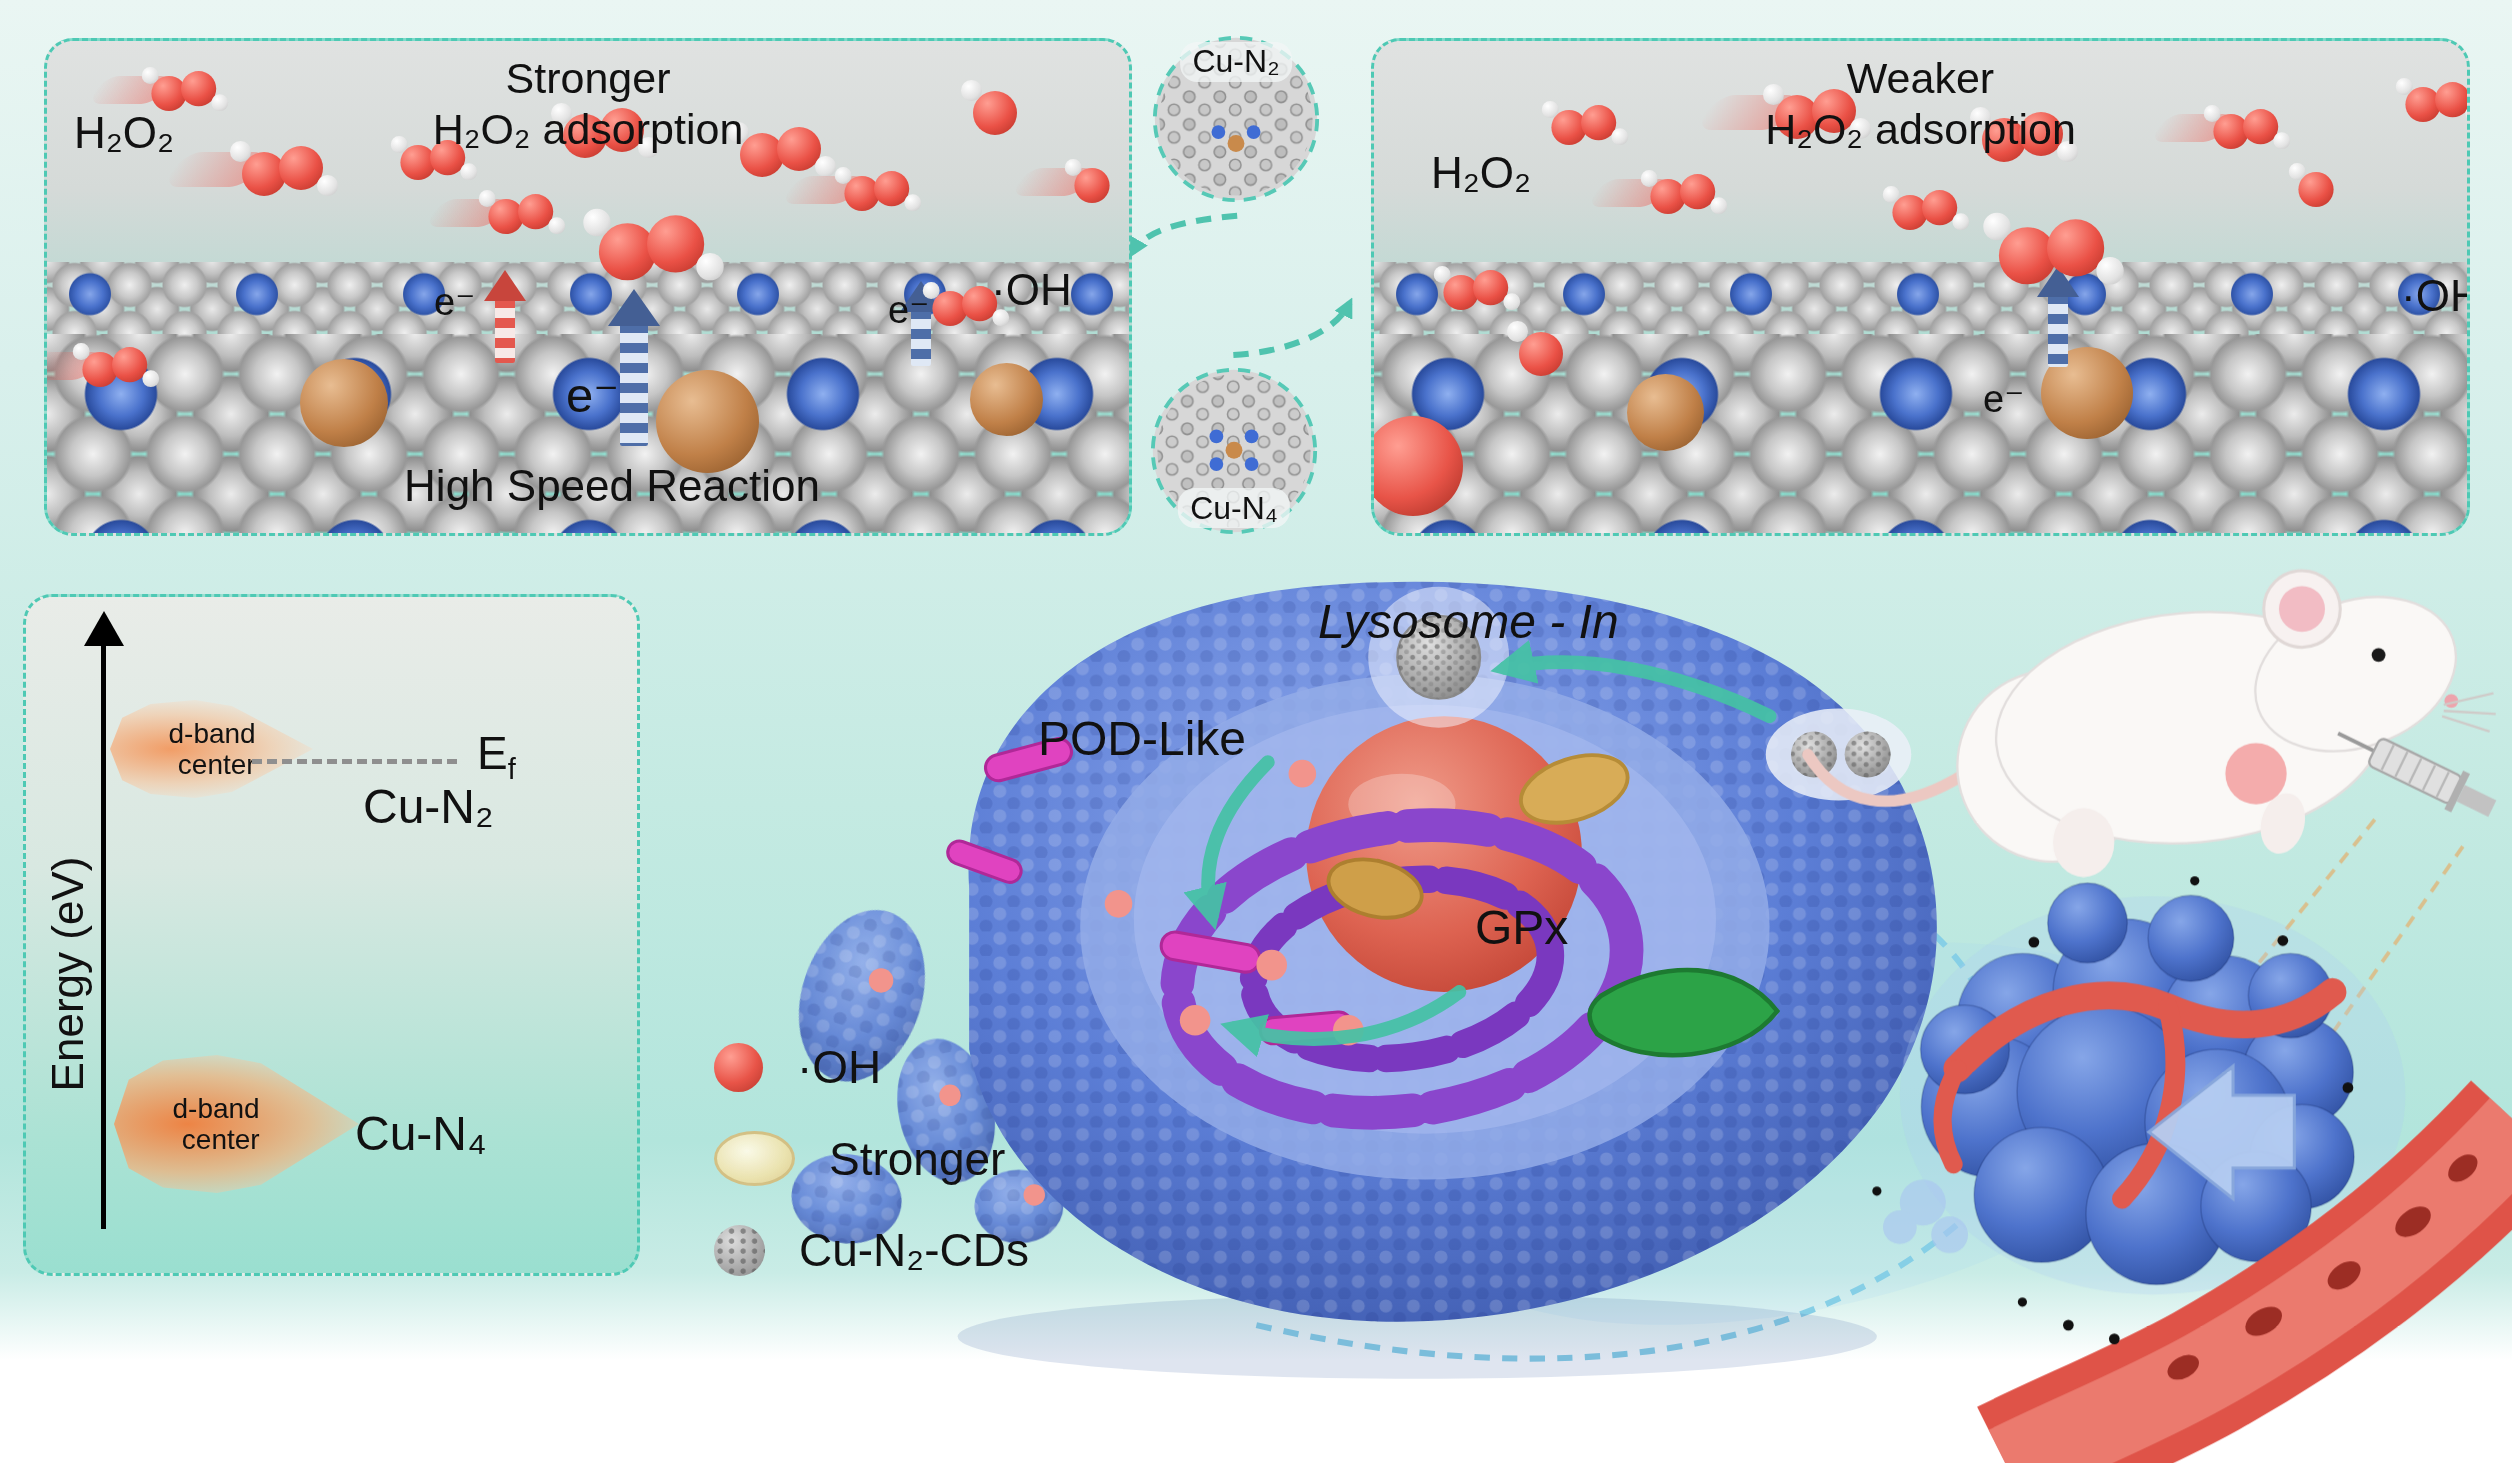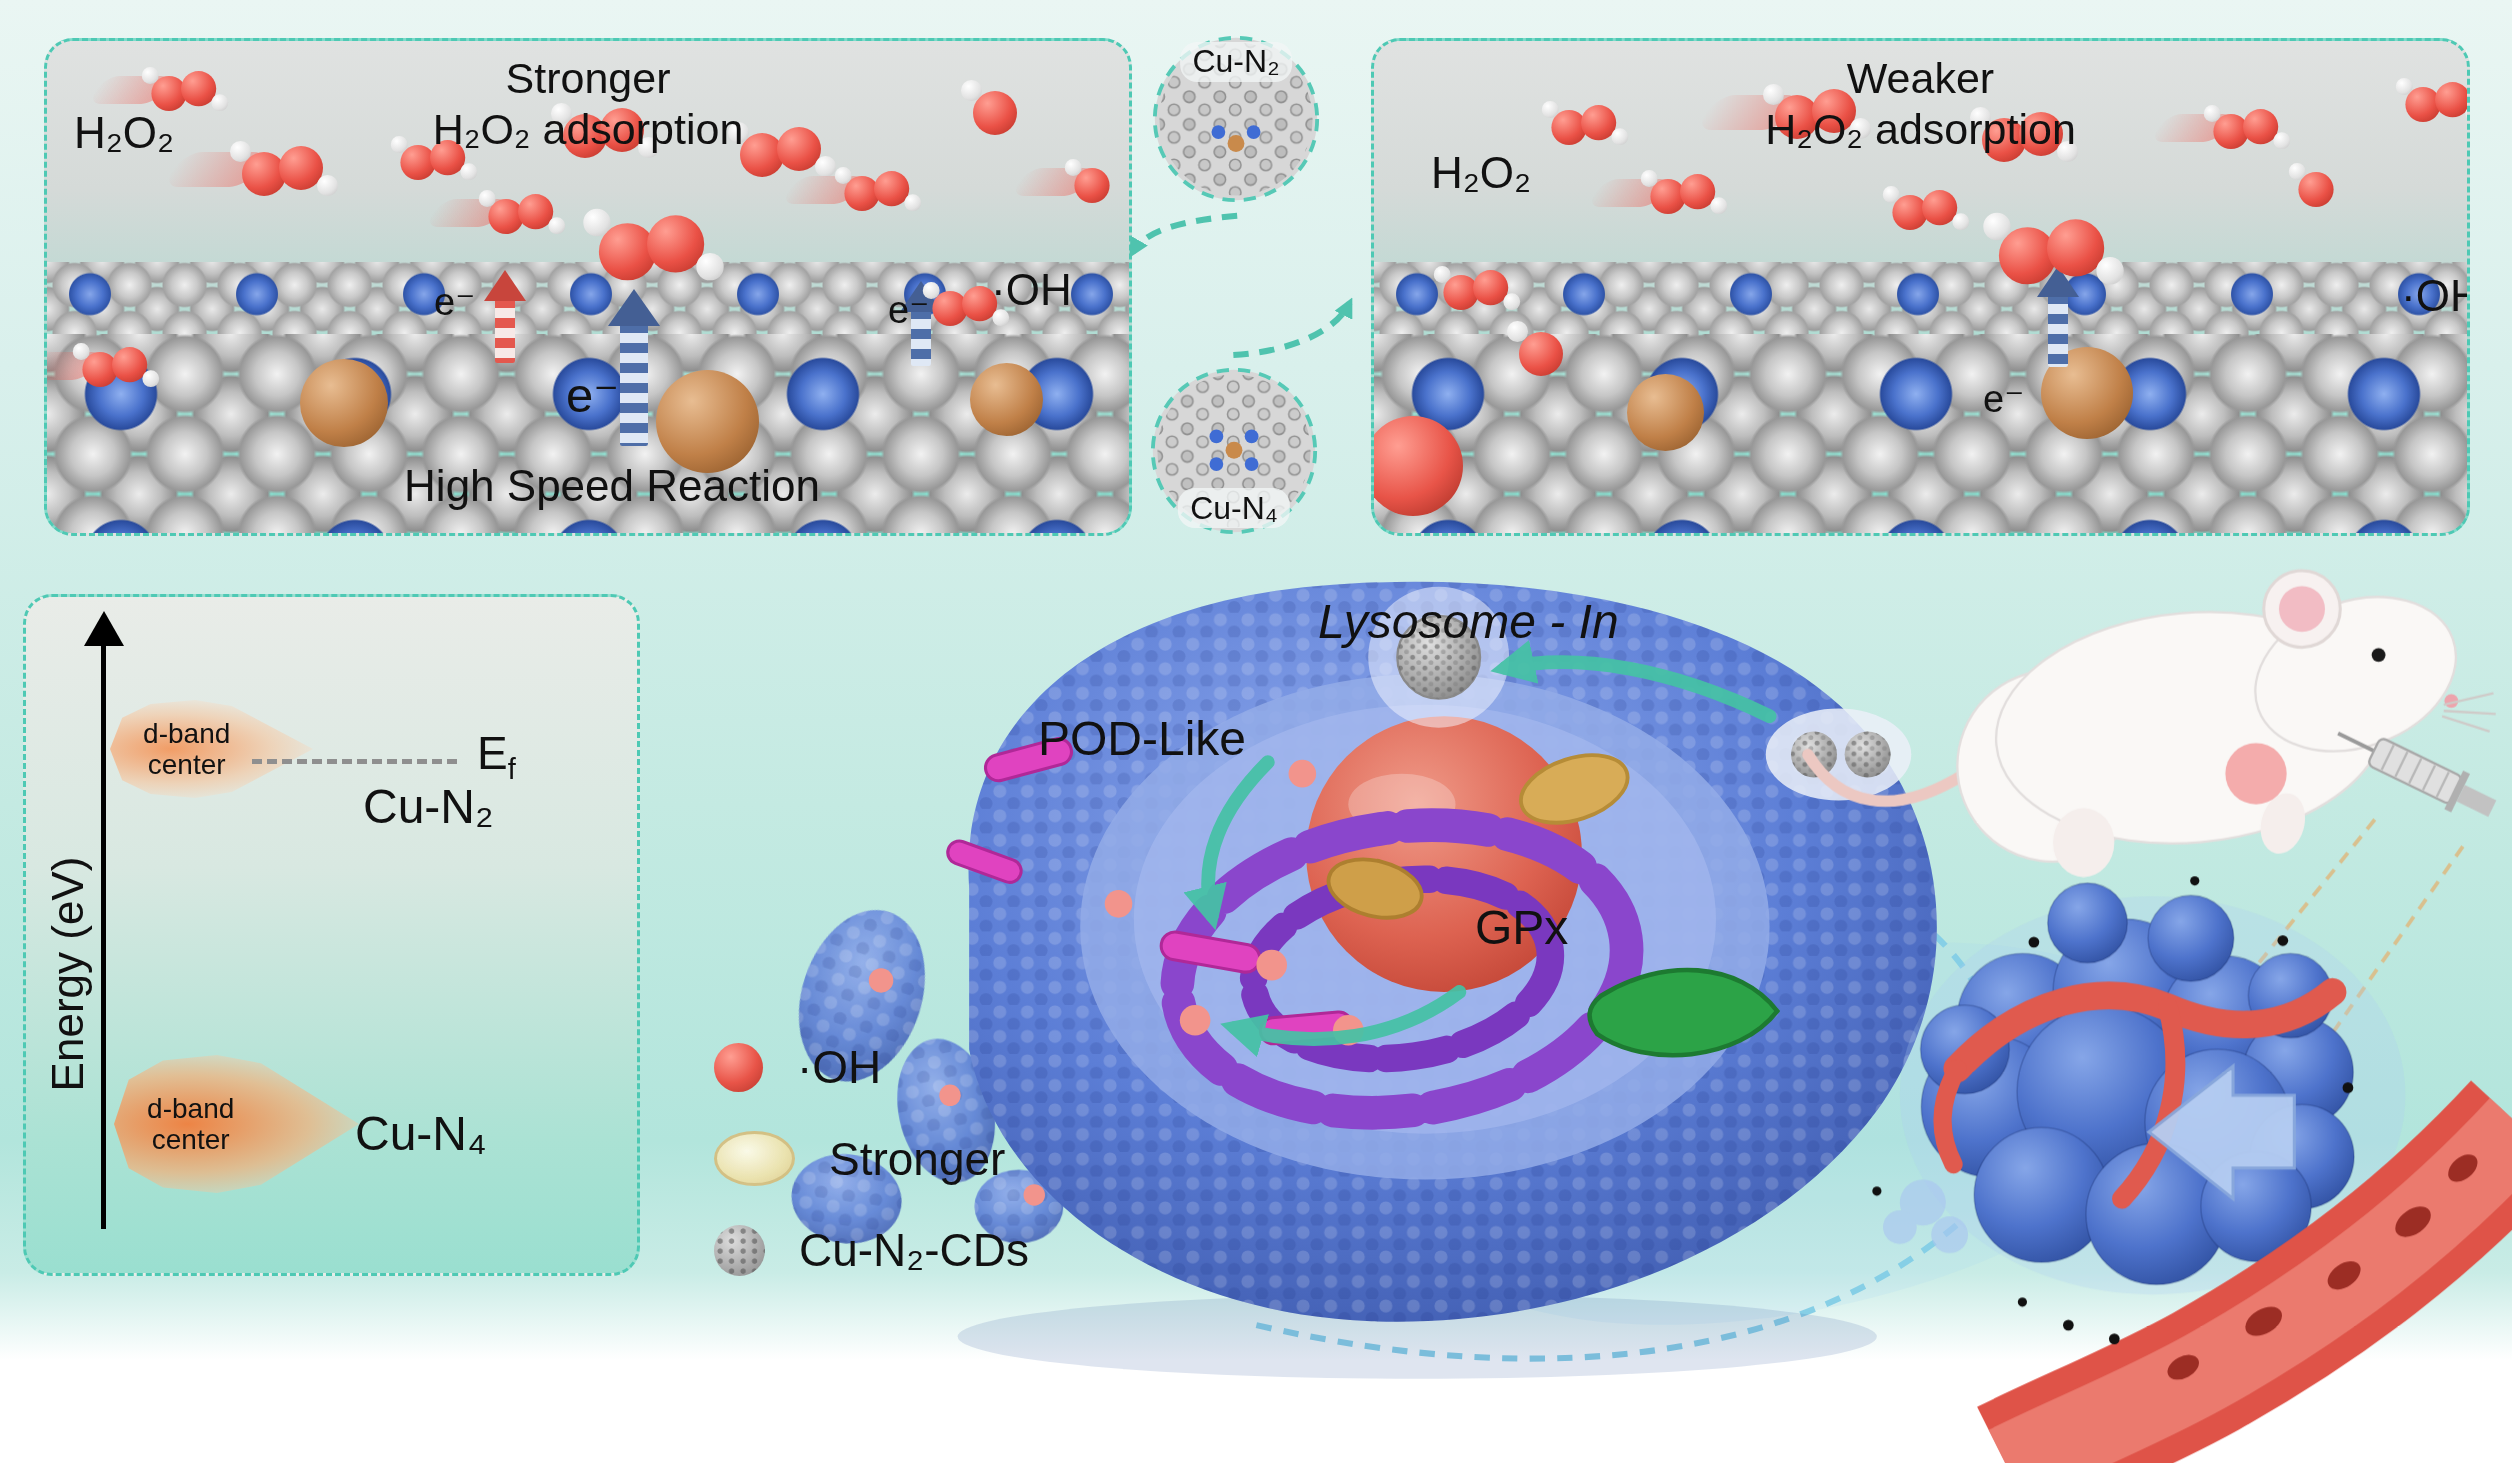--- a/index.html
+++ b/index.html
@@ -77,21 +77,21 @@
     border-left:20px solid transparent; border-right:20px solid transparent; border-bottom:35px solid #000; }
   .energy-label { position:absolute; left:-123px; top:352px; width:329px; text-align:center;
     transform:rotate(-90deg); font-size:44px; }
   .peak { position:absolute;
     clip-path:polygon(0 50%,6% 18%,20% 4%,42% 0,60% 6%,100% 50%,60% 94%,42% 100%,20% 96%,6% 82%); }
   .peak.upper { left:84px; top:103px; width:203px; height:98px;
     background:radial-gradient(ellipse at 30% 50%, rgba(242,153,96,.95), rgba(247,196,156,.6) 50%, rgba(250,226,205,.25) 75%, rgba(250,230,215,0) 96%); }
   .peak.lower { left:88px; top:458px; width:245px; height:138px;
     background:radial-gradient(ellipse at 30% 50%, rgba(238,130,66,.98), rgba(244,175,120,.7) 50%, rgba(250,215,185,.3) 78%, rgba(250,220,195,0) 96%); }
   .peak-text { position:absolute; left:7.7px; top:50%; transform:translateY(-50%); width:138px;
-    text-align:center; font-size:28px; line-height:1.12; }
+    text-align:right; font-size:28px; line-height:1.12; }
   .fermi-line { position:absolute; left:226px; top:162px; width:205px; border-top:5.4px dashed #8f8f8f; }
   .fermi-label { position:absolute; left:451px; top:129px; font-size:46px; }
   .fermi-label sub { font-size:29px; }
   .species { position:absolute; font-size:48px; }
 
   
   #scene { position:absolute; left:0; top:0; width:2512px; height:1463px; z-index:4; }
   .scene-label { position:absolute; font-size:48px; z-index:10; }
   #legend { position:absolute; left:714px; top:1040px; display:flex; flex-direction:column; gap:37px; z-index:10; }
   .legend-row { display:flex; align-items:center; gap:34px; font-size:46px; }

